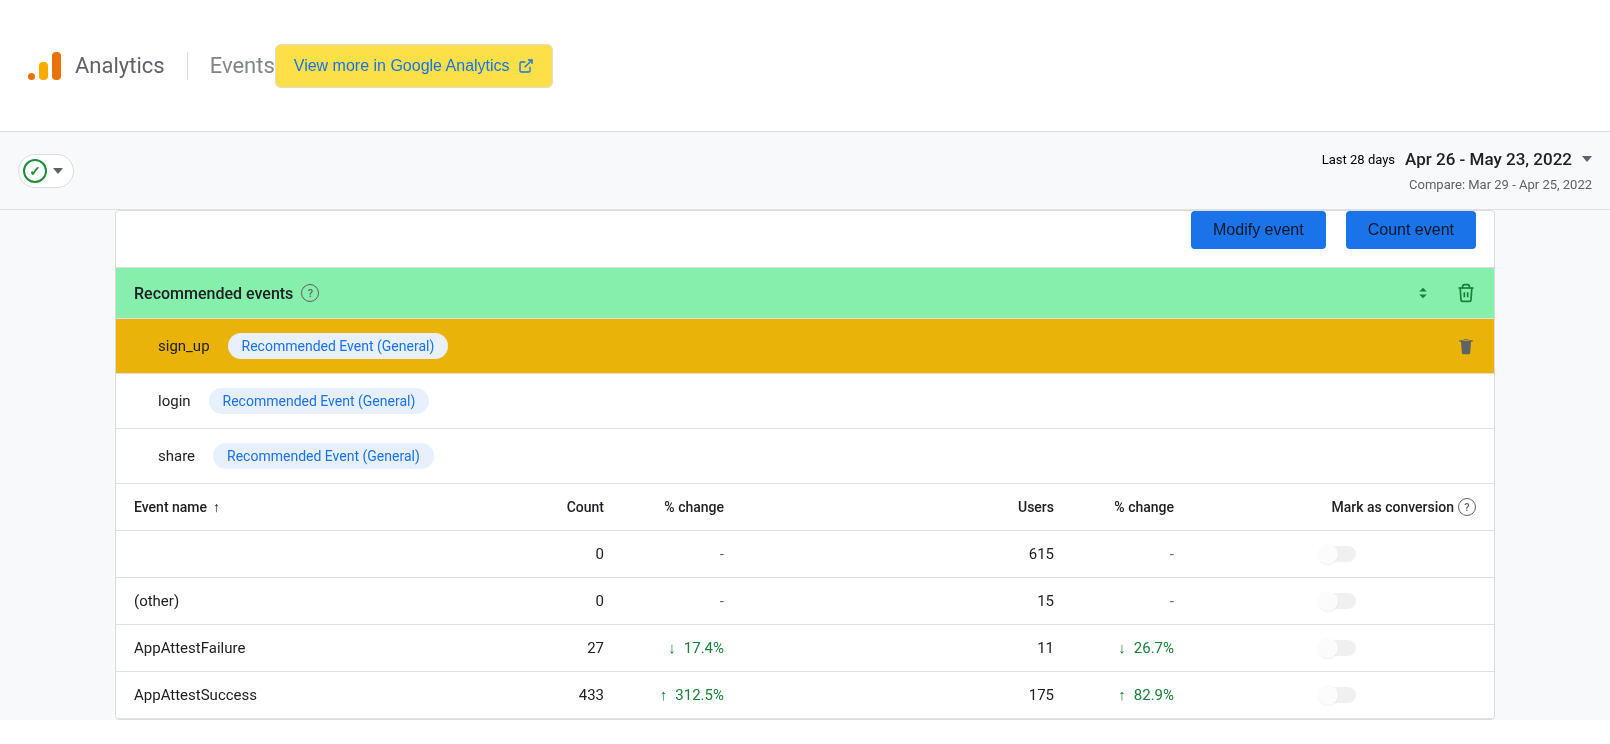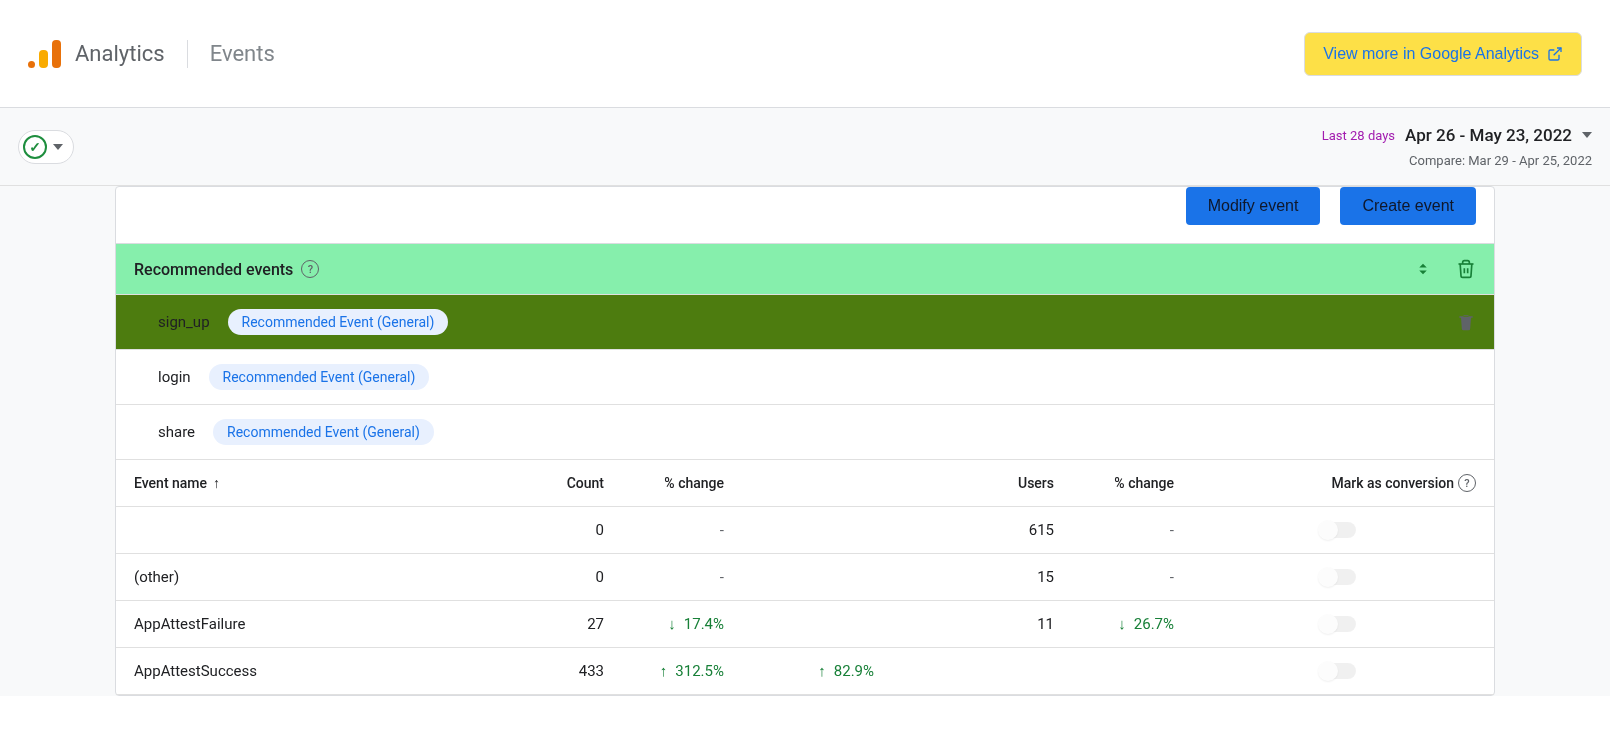--- a/index.html
+++ b/index.html
@@ -1,21 +1,21 @@
 <!DOCTYPE html>
 <html><head>
 <meta charset="utf-8">
 <style>
   * { box-sizing: border-box; margin: 0; padding: 0; }
   body { font-family: 'Google Sans', Roboto, Arial, sans-serif; background: #fff; color: #202124; font-size: 14px; }
   
   
   .topbar {
-    display: flex; align-items: center; justify-content: space-between;
-    padding: 28px 28px; border-bottom: 1px solid #dadce0; height: 108px; background:#fff;
+    display: flex; align-items: center; justify-content: flex-start;
+    padding: 28px 28px; border-bottom: 1px solid #dadce0; height: 132px; background:#fff;
   }
   .topbar-left { display: flex; align-items: center; gap: 14px; }
   .logo { display:flex; align-items:flex-end; gap:4px; }
   .logo .bar1 { width:7px; height:7px; background:#e8710a; border-radius:50%; }
   .logo .bar2 { width:9px; height:18px; background:#f9ab00; border-radius:4px; }
   .logo .bar3 { width:9px; height:28px; background:#e8710a; border-radius:4px; }
   .brand { font-size: 22px; color:#5f6368; font-weight:400; }
   .divider-v { width:1px; height:28px; background:#dadce0; margin: 0 8px; }
   .page-title { font-size: 22px; color:#80868b; font-weight:400; }
   
@@ -35,21 +35,21 @@
     padding:4px 10px 4px 4px; background:#fff;
   }
   .status-circle {
     width:24px; height:24px; border:2px solid #1e8e3e; border-radius:50%; display:flex; align-items:center; justify-content:center;
   }
   .check { color:#1e8e3e; font-size:14px; font-weight:bold; }
   .caret-down { width:0; height:0; border-left:5px solid transparent; border-right:5px solid transparent; border-top:6px solid #5f6368; }
   
   .date-block { text-align:right; }
   .date-line1 { display:flex; align-items:center; gap:10px; justify-content:flex-end; }
-  .date-label { font-size:13px; color:#a21caf; }
+  .date-label { font-size:13px; color:#000000; }
   .date-range { font-size:17px; font-weight:500; color:#202124; }
   .date-compare { font-size:13px; color:#5f6368; margin-top:8px; }
   
   
   .content-area { background:#f8f9fa; padding:0; }
   .card {
     margin: 0 auto; width: 1380px; background:#fff; border:1px solid #dadce0; border-radius:4px;
   }
   .card-top-actions {
     display:flex; justify-content:flex-end; gap:20px; padding:0 18px 18px; border-bottom:1px solid #dadce0;
@@ -65,21 +65,21 @@
   }
   .section-title { font-size:16px; font-weight:500; display:flex; align-items:center; gap:8px; }
   .help-circle { width:18px; height:18px; border:1.5px solid #5f6368; border-radius:50%; display:inline-flex; align-items:center; justify-content:center; font-size:11px; color:#5f6368; }
   .section-actions { display:flex; gap:24px; align-items:center; }
   .icon-green { color:#188038; cursor:pointer; }
   
   .rec-row {
     display:flex; align-items:center; justify-content:space-between;
     padding:14px 18px 14px 42px; border-bottom:1px solid #e0e0e0;
   }
-  .rec-row.shaded { background:#4d7c0f; }
+  .rec-row.shaded { background:#eab308; }
   .rec-left { display:flex; align-items:center; gap:18px; }
   .rec-name { font-size:15px; color:#202124; }
   .pill {
     background:#e8f0fe; color:#1a73e8; border-radius:14px; padding:5px 14px; font-size:14px;
   }
   .trash-dark { color:#5f6368; cursor:pointer; }
   
   
   .table-header-row {
     display:flex; align-items:center; padding:14px 18px; border-bottom:1px solid #e0e0e0; font-weight:500; font-size:14px;
@@ -151,21 +151,21 @@
     </div>
     <div class="date-compare">Compare: Mar 29 - Apr 25, 2022</div>
   </div>
 </div>
 
 <div class="content-area">
   <div class="card">
 
     <div class="card-top-actions">
       <button class="btn-primary">Modify event</button>
-      <button class="btn-primary">Create event</button>
+      <button class="btn-primary">Count event</button>
     </div>
 
     <div class="section-header">
       <div class="section-title">
         <span>Recommended events</span>
         <span class="help-circle">?</span>
       </div>
       <div class="section-actions">
         <svg width="18" height="20" viewBox="0 0 24 24" class="icon-green">
             <path fill="#188038" d="M7 14l5 5 5-5H7zm0-4l5-5 5 5H7z"></path>
@@ -266,20 +266,21 @@
       <span class="toggle disabled"></span>
     </div>
   </div>
         <div class="data-row">
     <div class="col-name">AppAttestSuccess</div>
     <div class="col-count">433</div>
     <div class="col-change1"><span class="change-cell">
               <span class="arrow-up">↑</span>
               <span>312.5%</span>
             </span></div>
+    <div class="col-users">175</div>
     <div class="col-change2"><span class="change-cell">
               <span class="arrow-up">↑</span>
               <span>82.9%</span>
             </span></div>
     <div class="conv-cell">
       <span class="toggle disabled"></span>
     </div>
   </div>
       </div>
 

